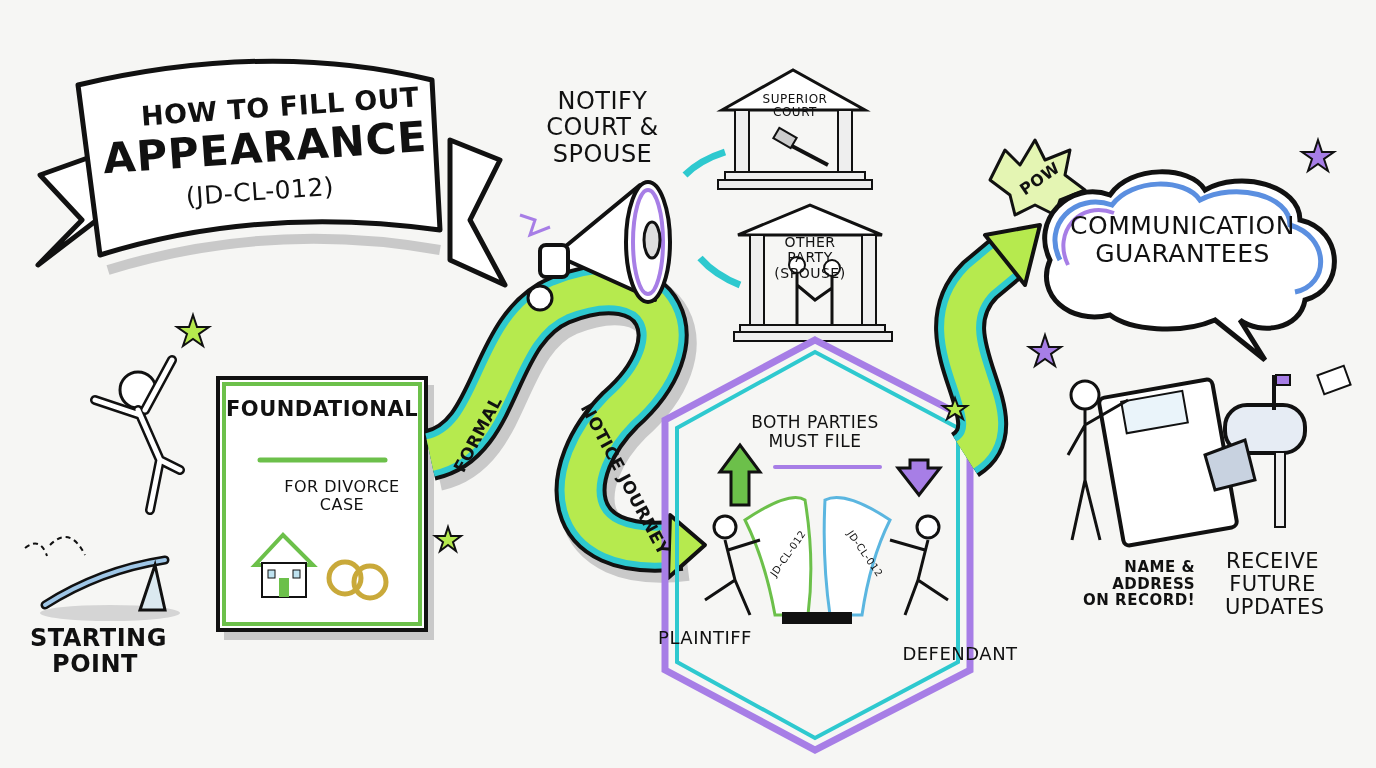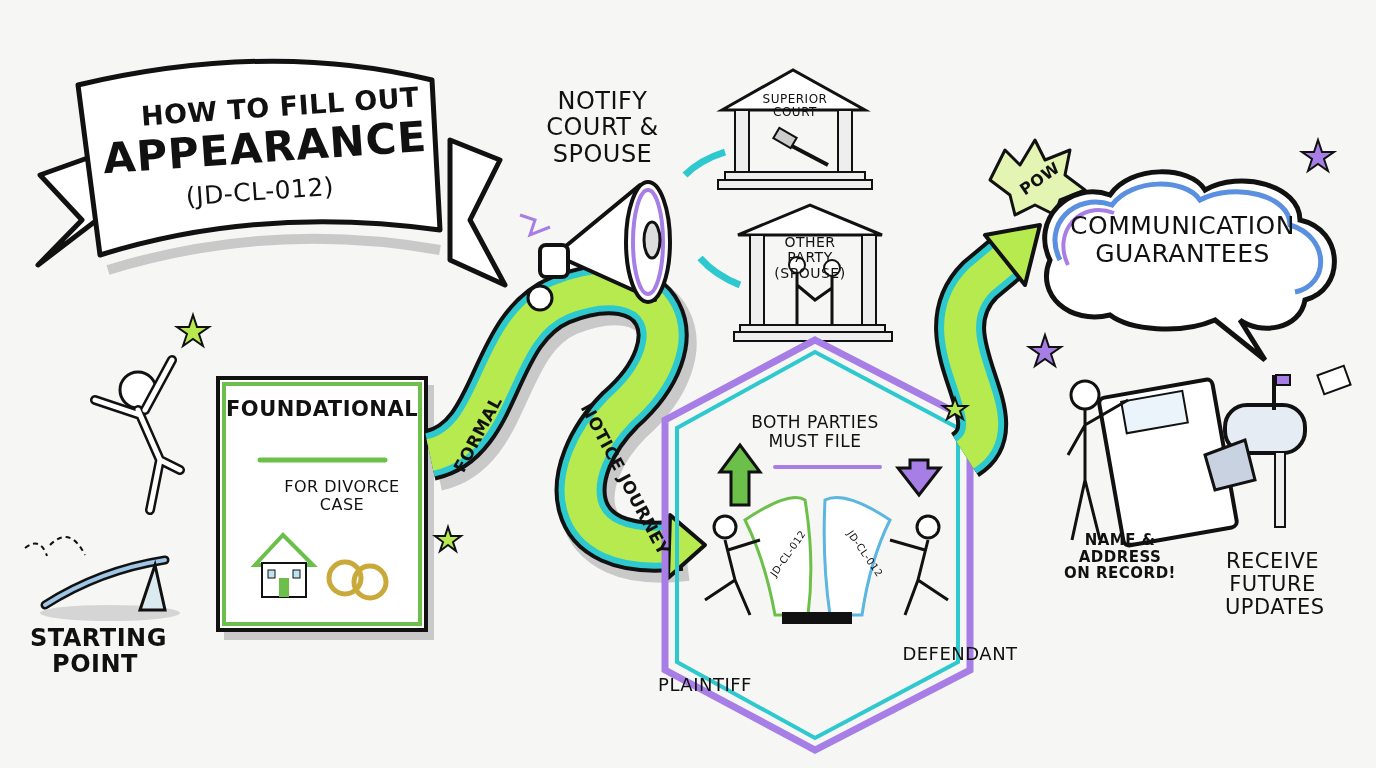--- a/index.html
+++ b/index.html
@@ -180,30 +180,30 @@
   <div>Other Party</div>
   <div>(Spouse)</div>
 </div>
 
 <div class="abs txt" style="left:740px;top:413px;width:150px;font-size:17px;font-weight:normal;">
   <div>Both Parties</div>
   <div>Must File</div>
 </div>
 <div class="abs txt" style="left:758px;top:548px;width:60px;font-size:10px;font-weight:normal;transform:rotate(-55deg);">JD-CL-012</div>
 <div class="abs txt" style="left:835px;top:548px;width:60px;font-size:10px;font-weight:normal;transform:rotate(55deg);">JD-CL-012</div>
-<div class="abs txt" style="left:645px;top:628px;width:120px;font-size:18px;font-weight:normal;margin-top:47px;">Plaintiff</div>
+<div class="abs txt" style="left:645px;top:628px;width:120px;font-size:18px;font-weight:normal;">Plaintiff</div>
 <div class="abs txt" style="left:895px;top:628px;width:130px;font-size:18px;font-weight:normal;margin-top:16px;">Defendant</div>
 
 <div class="abs txt" style="left:1010px;top:170px;width:60px;font-size:16px;transform:rotate(-35deg);">Pow</div>
 <div class="abs txt" style="left:1050px;top:212px;width:265px;font-size:25px;font-weight:normal;">
   <div>Communication</div>
   <div>Guarantees</div>
 </div>
 
-<div class="abs txt" style="left:1045px;top:532px;width:150px;font-size:15px;">
+<div class="abs txt" style="left:1045px;top:559px;width:150px;font-size:15px;text-align:right;">
   <div>Name &amp; Address</div>
   <div>On Record!</div>
 </div>
 <div class="abs txt" style="left:1225px;top:550px;width:95px;font-size:21px;font-weight:normal;">
   <div>Receive</div>
   <div>Future</div>
   <div>Updates</div>
 </div>
 
 </body></html>

